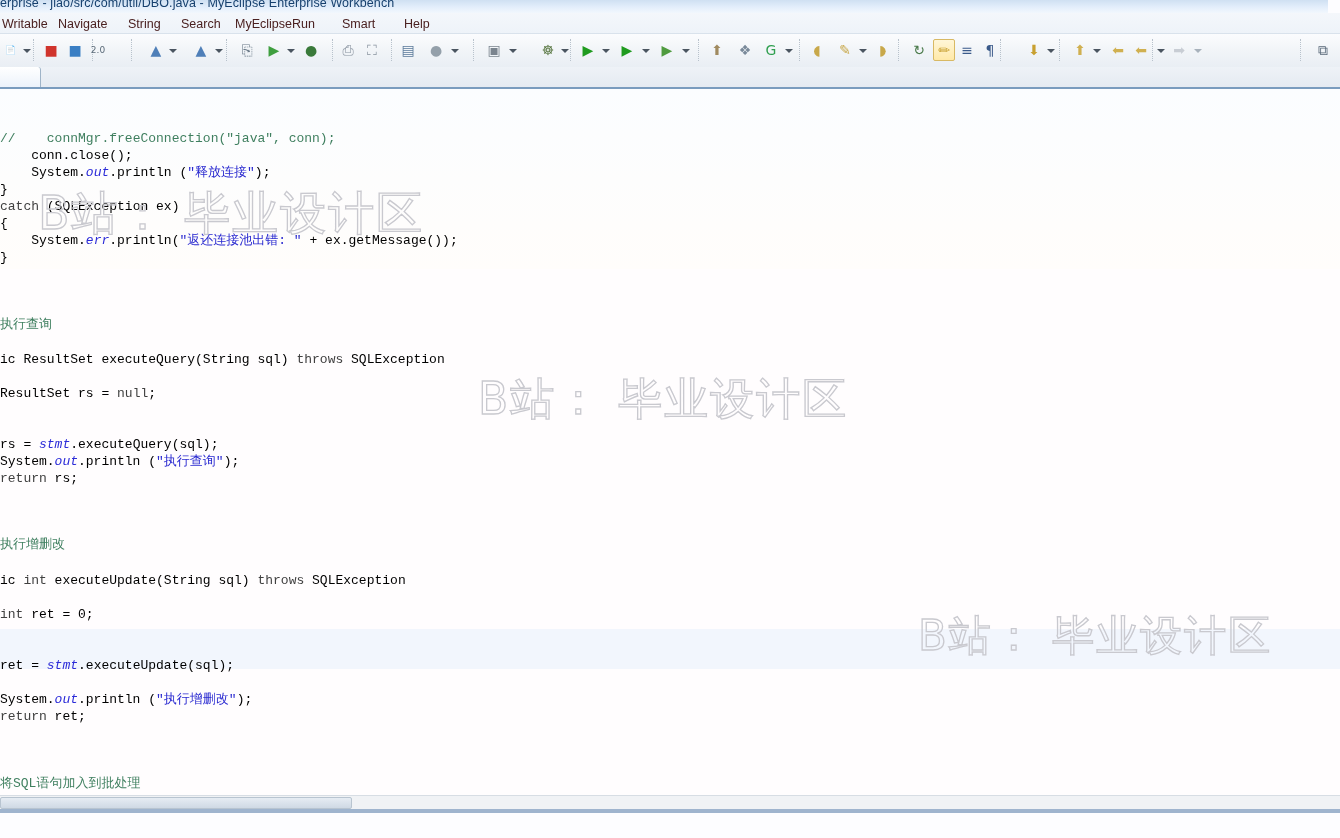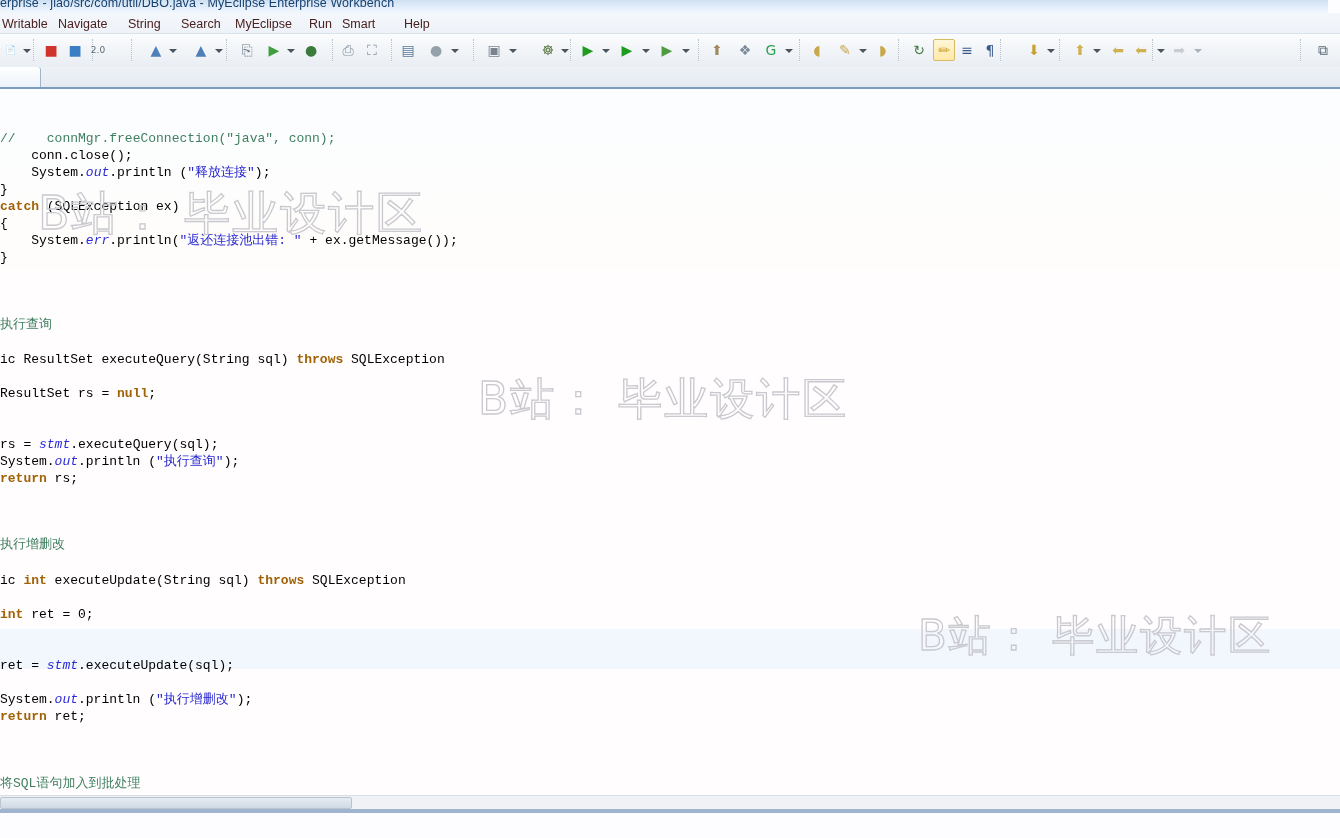--- a/index.html
+++ b/index.html
@@ -99,21 +99,21 @@
   .code{
     position:absolute;left:0;top:0;width:1340px;height:712px;
     font-family:"Liberation Mono","DejaVu Sans Mono",monospace;
     font-size:13px;
     line-height:17px;
     white-space:pre;
     color:#000000;
   }
   .ln{position:absolute;left:0;white-space:pre;}
   .cm{color:#3f7f5f;}
-  .kw{color:#a16207;font-weight:bold;}
+  .kw{color:#404040;font-weight:normal;}
   .st{color:#2a2ad0;}
   .fl{color:#2b2bd8;font-style:italic;}
   .sp{color:#000;}
 
   
   .wm{
     position:absolute;white-space:nowrap;
     color:transparent;
     font-family:"DejaVu Sans",sans-serif;
     -webkit-text-stroke:1.3px #c9c9cf;
@@ -172,21 +172,21 @@
   <div class="titlebar">
     <div class="ttext">erprise - jiao/src/com/util/DBO.java - MyEclipse Enterprise Workbench</div>
   </div>
 
   <div class="menubar" id="menubar">
       <div class="menuitem" style="left: 2px;">Writable</div>
       <div class="menuitem" style="left: 58px;">Navigate</div>
       <div class="menuitem" style="left: 128px;">String</div>
       <div class="menuitem" style="left: 181px;">Search</div>
       <div class="menuitem" style="left: 235px;">MyEclipse</div>
-      <div class="menuitem" style="left: 309px;">Run</div>
+      <div class="menuitem" style="left: 292px;">Run</div>
       <div class="menuitem" style="left: 342px;">Smart</div>
       <div class="menuitem" style="left: 404px;">Help</div>
     </div>
 
   <div class="toolbar" id="toolbar">
       <div class="sep" style="left: 33px;"></div>
       <div class="tbtn" style="left: 0px;">
         <span style="color: rgb(200, 160, 48); font-size: 9px; line-height: 1; font-family: &quot;DejaVu Sans&quot;, sans-serif;">📄</span>
       </div>
       <div class="arr" style="left: 22px;"></div>

